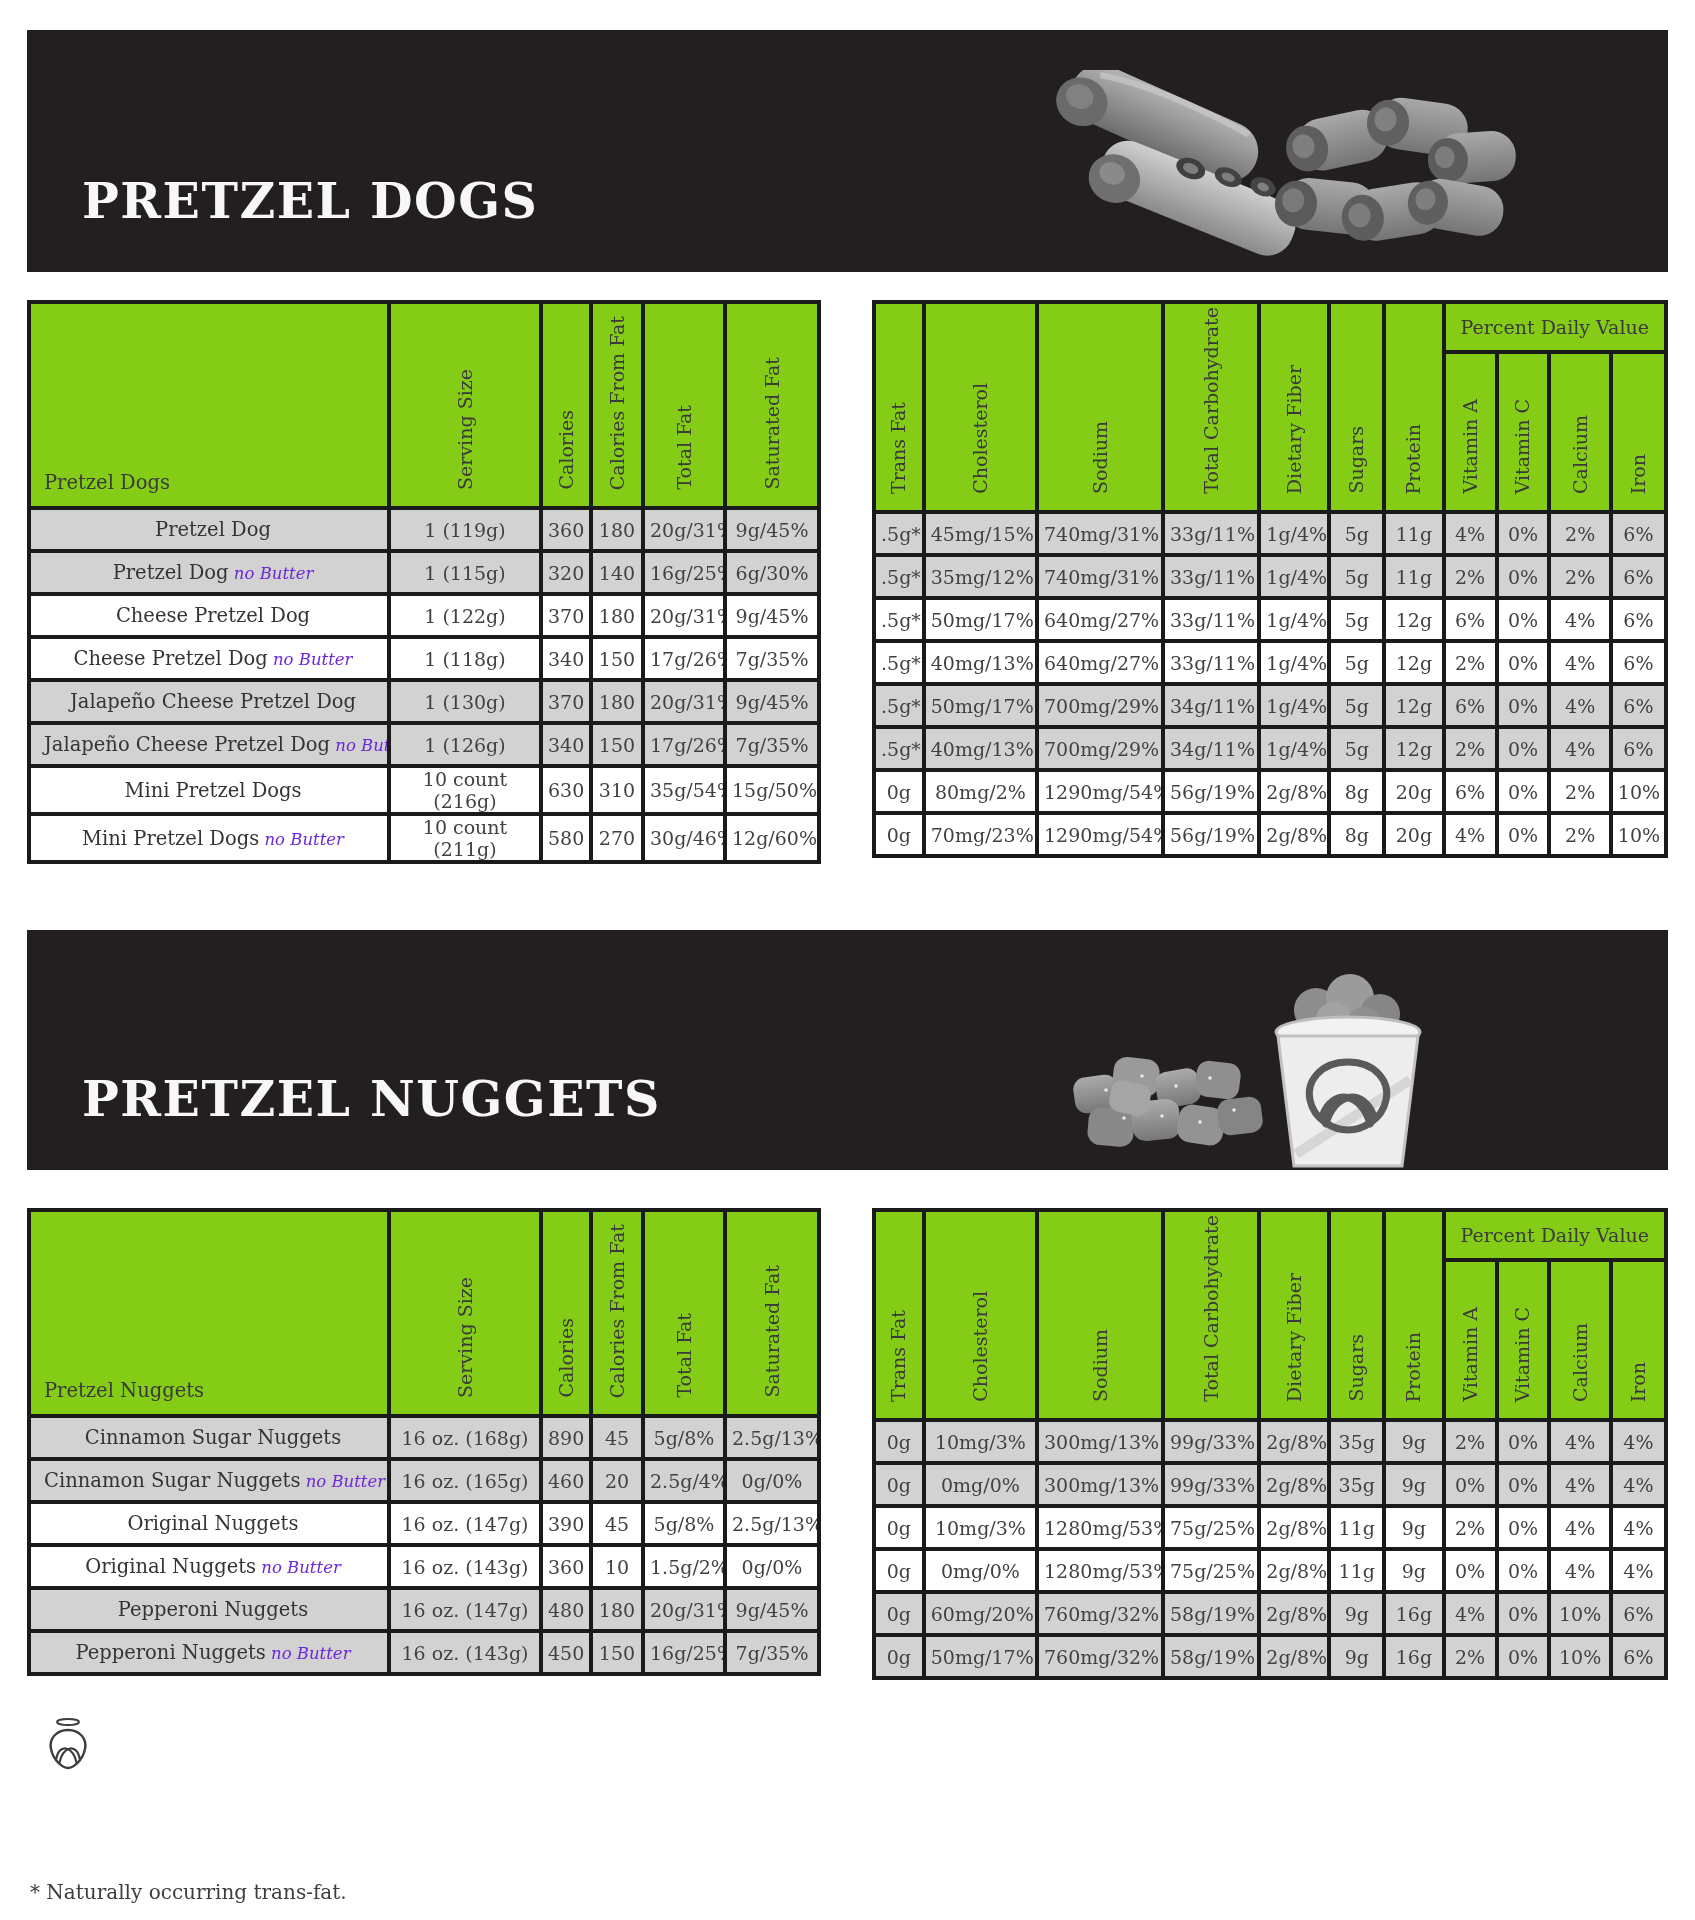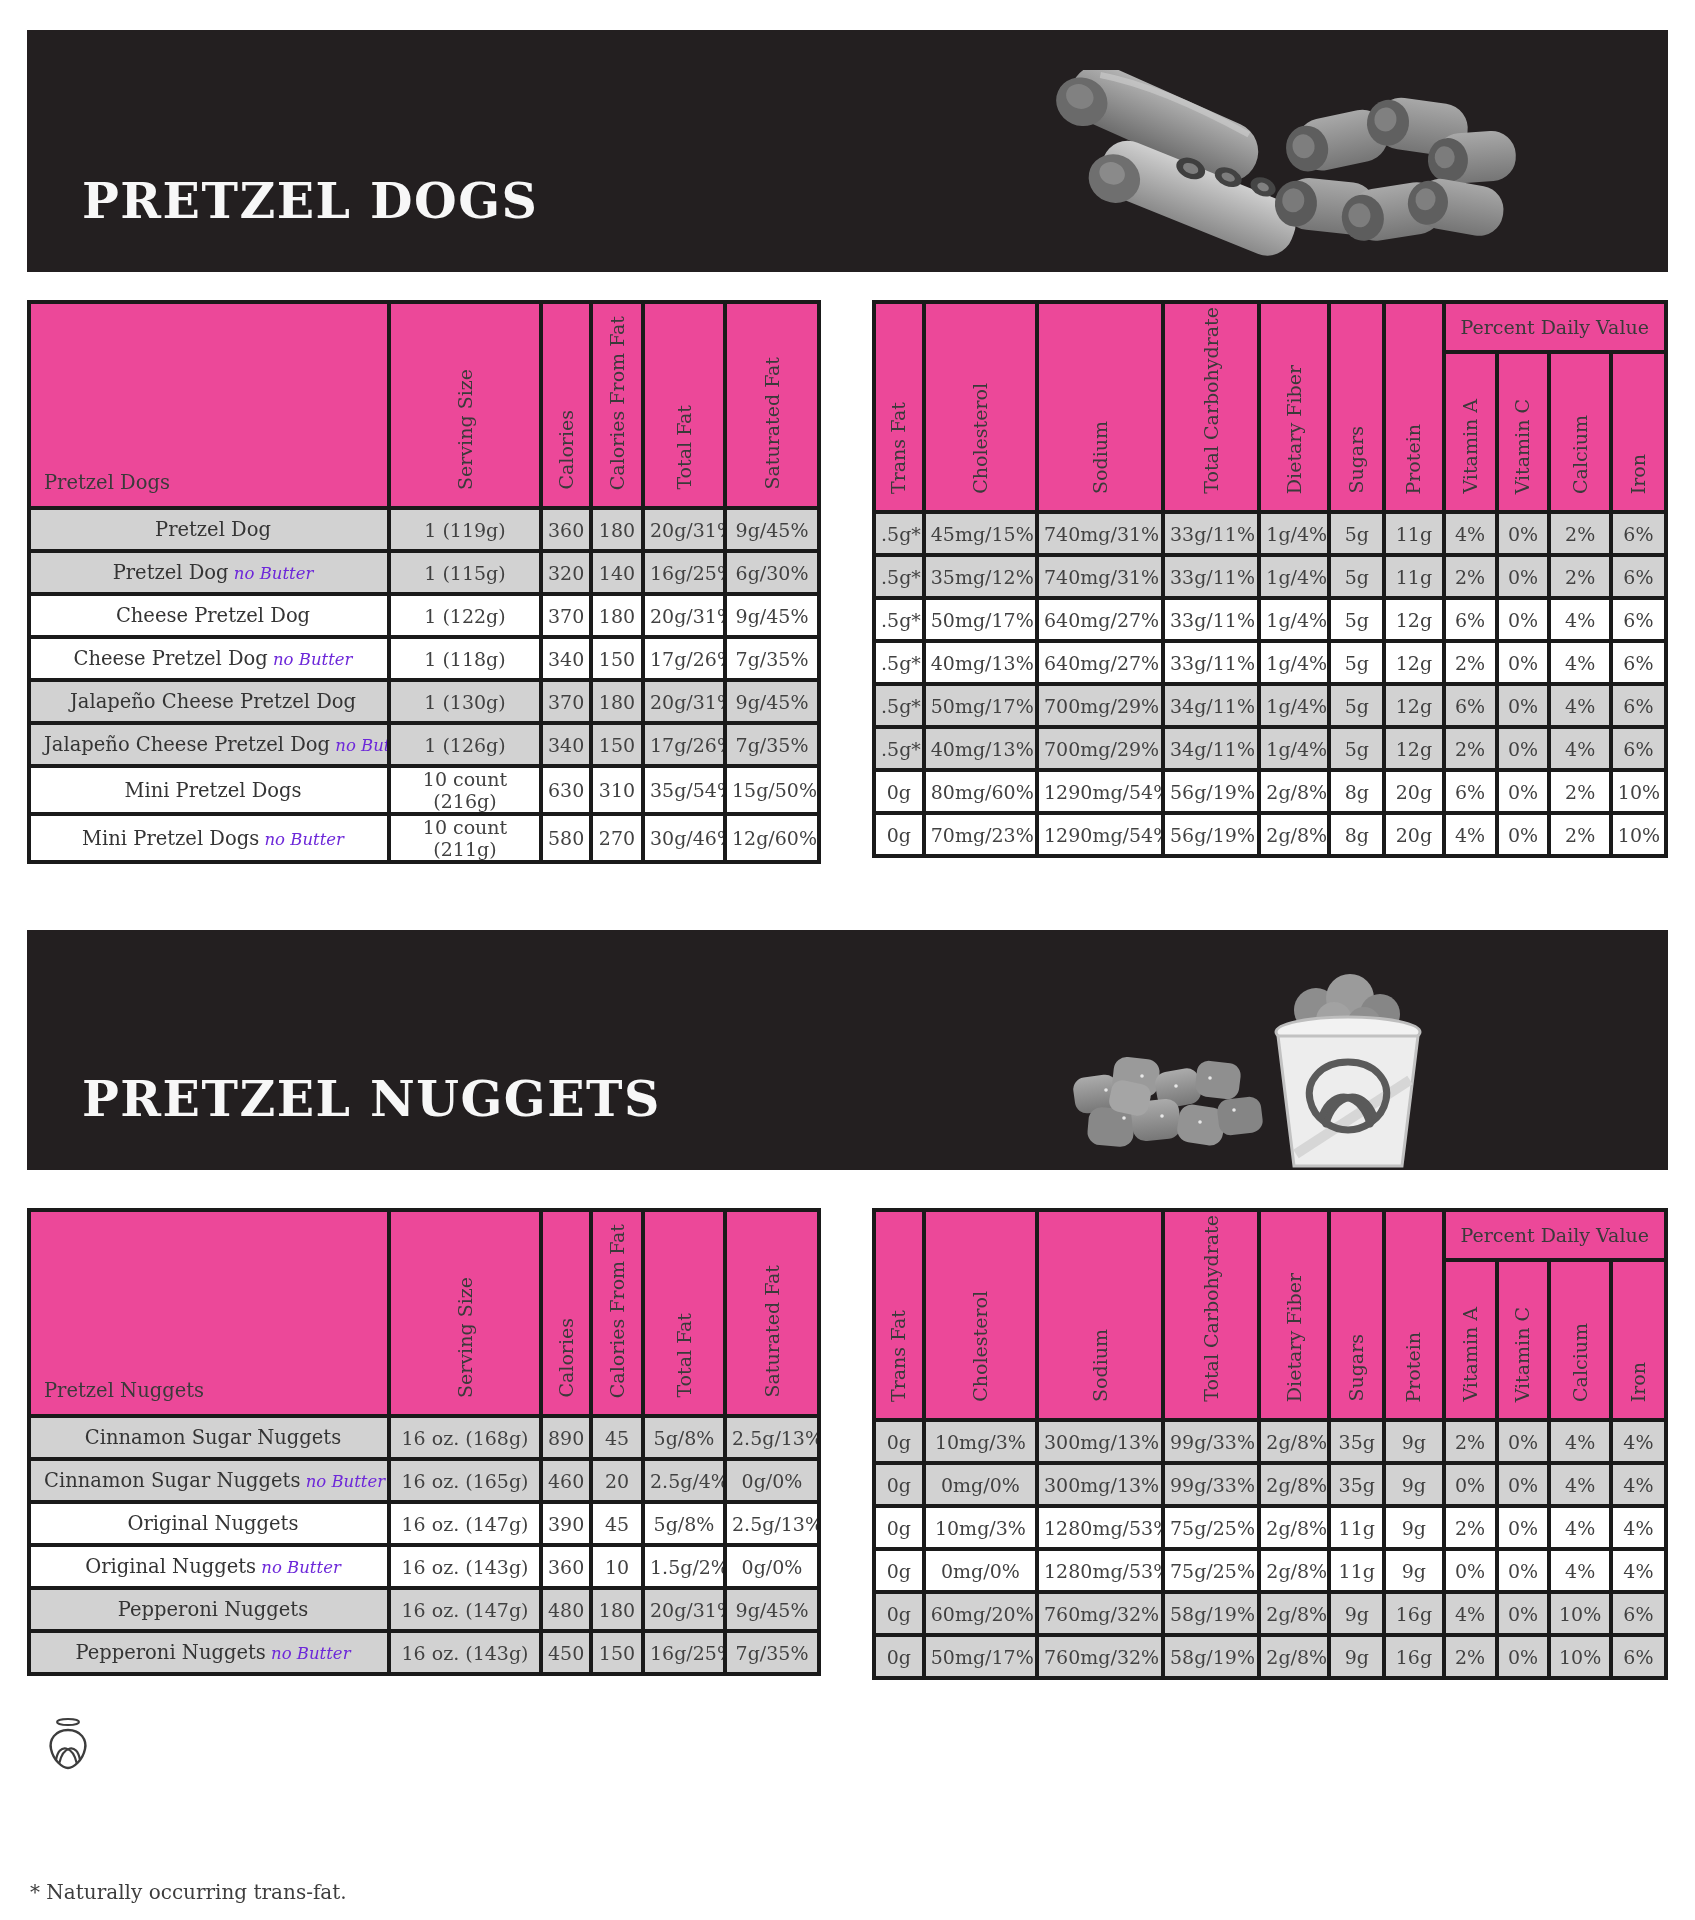--- a/index.html
+++ b/index.html
@@ -16,21 +16,21 @@
   .art-nuggets{right:230px;bottom:0;}
   
   .tables{display:flex;gap:51px;margin:0 27px;align-items:flex-start;}
   .tables1{margin-top:28px;}
   .tables2{margin-top:38px;}
   
   table.ntable{border-collapse:collapse;table-layout:fixed;background:#fff;}
   table.left-t{width:790px;}
   table.right-t{width:798px;}
   .ntable th,.ntable td{border:4px solid #1a1a1a;overflow:hidden;}
-  .ntable thead th{background:#ec4899;font-weight:400;}
+  .ntable thead th{background:#84cc16;font-weight:400;}
   th.rot{vertical-align:bottom;text-align:center;padding:0 2px 12px 2px;height:auto;}
   .vert{display:inline-block;writing-mode:vertical-rl;transform:rotate(180deg);
         font-size:19px;color:#3a3a3a;white-space:nowrap;line-height:1;}
   th.corner{vertical-align:bottom;text-align:left;padding:0 4px 12px 13px;
             font-size:19.5px;color:#3a3a3a;}
   tr.h1{height:46px;}
   tr.h2 th.rot{height:144px;}
   thead tr.head-single th{height:190px;}
   th.pdv{background:#d9d9d9;text-align:center;font-size:19px;color:#3a3a3a;
          height:46px;padding:0;}
@@ -315,21 +315,21 @@
               <td class="val">1g/4%</td>
               <td class="val">5g</td>
               <td class="val">12g</td>
               <td class="val">2%</td>
               <td class="val">0%</td>
               <td class="val">4%</td>
               <td class="val">6%</td>
             </tr>
             <tr>
               <td class="val">0g</td>
-              <td class="val">80mg/60%</td>
+              <td class="val">80mg/2%</td>
               <td class="val">1290mg/54%</td>
               <td class="val">56g/19%</td>
               <td class="val">2g/8%</td>
               <td class="val">8g</td>
               <td class="val">20g</td>
               <td class="val">6%</td>
               <td class="val">0%</td>
               <td class="val">2%</td>
               <td class="val">10%</td>
             </tr>

